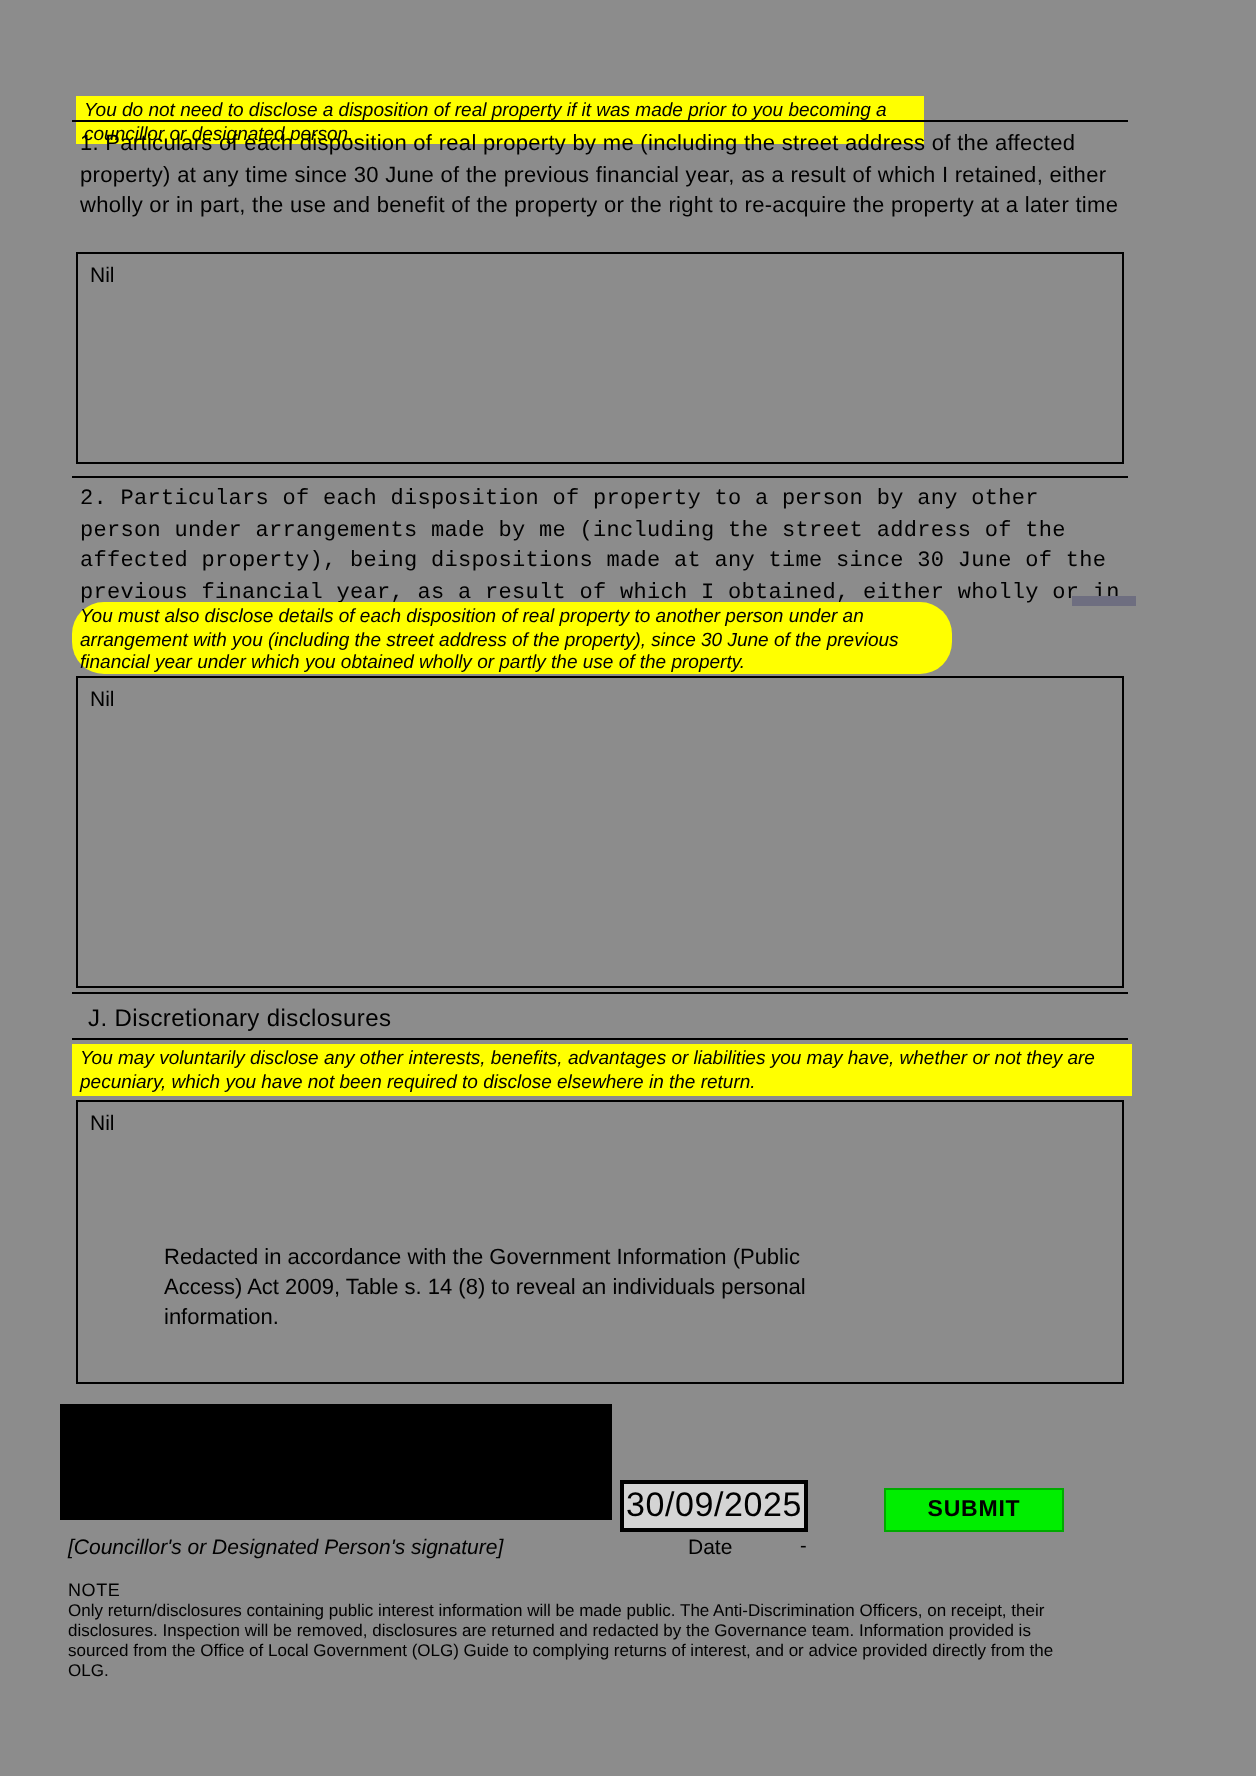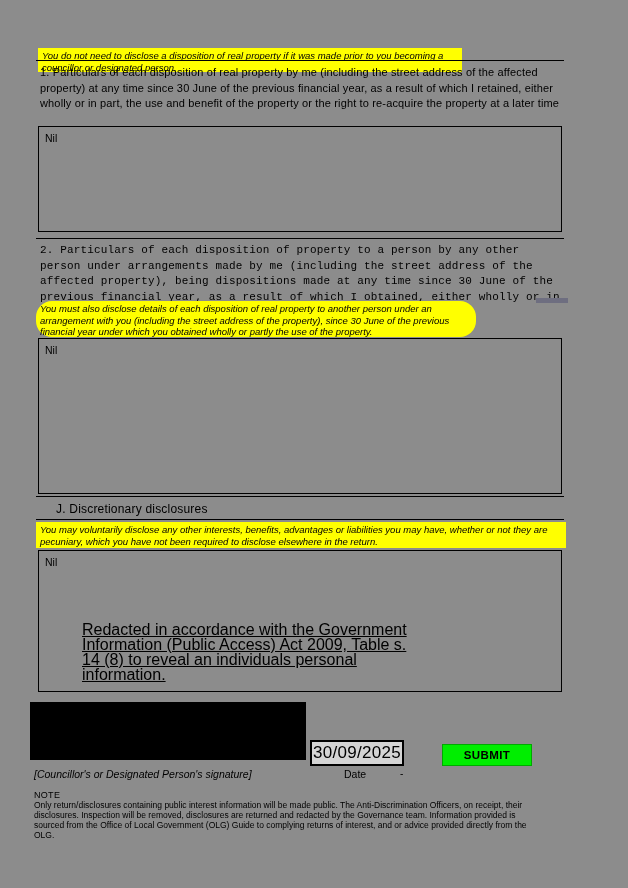--- a/index.html
+++ b/index.html
@@ -126,21 +126,21 @@
     height: 156px;
   }
   #sec-j-hr {
     position: absolute;
     left: 6px;
     top: 474px;
     width: 528px;
   }
   #sec-j-head {
     position: absolute;
-    left: 20px;
+    left: 8px;
     top: 476px;
     width: 528px;
     height: 22px;
   }
   #sec-j-hr2 {
     position: absolute;
     left: 6px;
     top: 497px;
     width: 528px;
   }
@@ -157,23 +157,22 @@
     top: 528px;
     width: 524px;
     height: 142px;
   }
   #redaction-note {
     position: absolute;
     left: 52px;
     top: 600px;
     width: 330px;
     color: #000;
-    font-size: 16px;
+    font-size: 11px;
     line-height: 15px;
-    text-decoration: underline;
   }
   #signature-block {
     position: absolute;
     left: 0px;
     top: 680px;
     width: 276px;
     height: 58px;
     background: #000;
   }
   #date-box {

